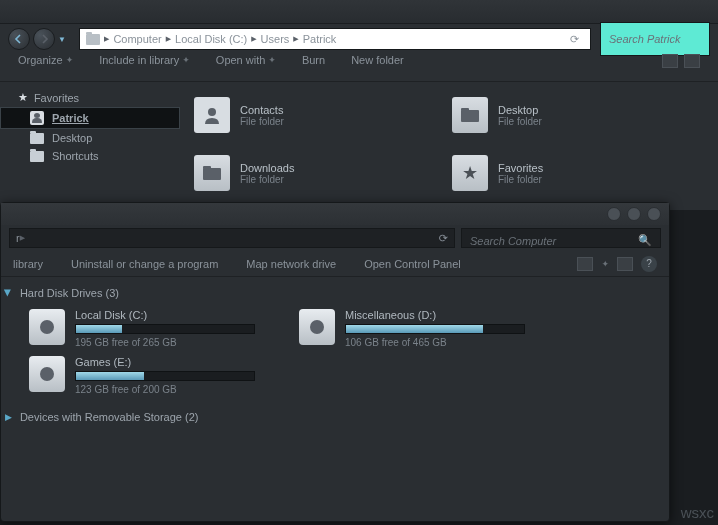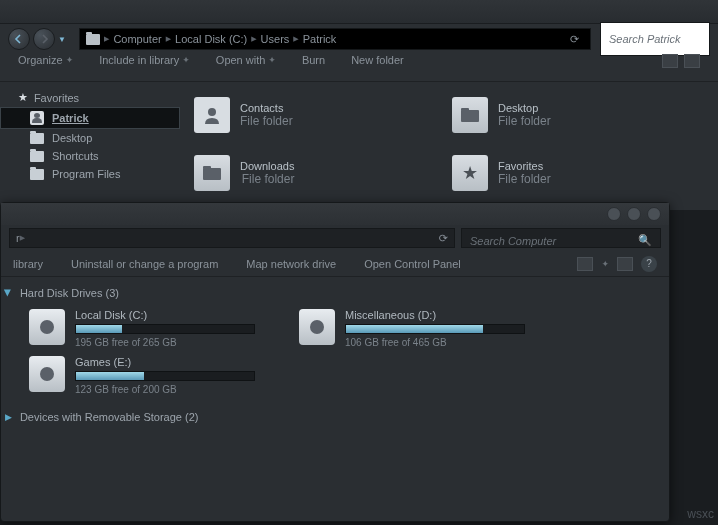--- a/index.html
+++ b/index.html
@@ -6,27 +6,27 @@
 body { background: #1a1d20; color: #9da5ad; font-size: 11px; width: 718px; height: 525px; overflow: hidden; position: relative; }
 
 
 .win1 { position: absolute; top: 0; left: 0; width: 718px; height: 210px; background: #2a2e32; }
 .header-bg { height: 24px; background: linear-gradient(to bottom, #303438, #282c30); border-bottom: 1px solid #1a1d20; }
 
 .nav-row { display: flex; align-items: center; height: 30px; padding: 0 8px; background: #2b2f33; gap: 3px; }
 .nav-btn { width: 22px; height: 22px; border-radius: 11px; background: radial-gradient(circle at 30% 30%, #4a525a, #2a2e32); border: 1px solid #1a1d20; display: flex; align-items: center; justify-content: center; color: #7fb8d6; cursor: pointer; }
 .nav-btn.fwd { color: #5a6068; }
 .nav-dd { width: 12px; color: #7fb8d6; font-size: 8px; cursor: pointer; }
-.addr-bar { flex: 1; display: flex; align-items: center; height: 22px; background: #000000; border: 1px solid #15181a; margin: 0 6px; padding: 0 6px; gap: 4px; }
+.addr-bar { flex: 1; display: flex; align-items: center; height: 22px; background: #ffffff; border: 1px solid #15181a; margin: 0 6px; padding: 0 6px; gap: 4px; }
 .addr-seg { color: #8a929a; display: flex; align-items: center; gap: 6px; cursor: pointer; }
 .addr-sep { color: #5a6068; font-size: 7px; }
 .addr-folder-icon { width: 14px; height: 11px; background: #b8bfc5; border-radius: 1px; position: relative; }
 .addr-folder-icon::before { content:''; position:absolute; top:-2px; left:0; width:6px; height:2px; background:#b8bfc5; border-radius:1px 1px 0 0; }
 .addr-refresh { width: 14px; color: #8a929a; cursor: pointer; }
-.search-box { width: 110px; height: 22px; background: #ffffff; border: 1px solid #15181a; display: flex; align-items: center; padding: 16px 8px; color: #6a7178; font-style: italic; }
+.search-box { width: 110px; height: 22px; background: #5eead4; border: 1px solid #15181a; display: flex; align-items: center; padding: 16px 8px; color: #6a7178; font-style: italic; }
 
 .toolbar { display: flex; align-items: flex-start; height: 28px; padding: 0 18px; gap: 26px; background: #2b2f33; border-bottom: 1px solid #1e2124; }
 .tb-item { color: #8a929a; cursor: pointer; display: flex; align-items: center; gap: 3px; }
 .tb-plus { color: #6a7178; font-size: 9px; }
 .tb-right { margin-left: auto; display: flex; gap: 6px; }
 .tb-icon { width: 16px; height: 14px; background: #3a3f44; border: 1px solid #4a5056; cursor: pointer; }
 
 .win1-body { display: flex; height: 130px; }
 .sidebar { width: 180px; padding: 6px 0; }
 .side-hdr { display: flex; align-items: center; gap: 6px; padding: 3px 18px; }
@@ -38,21 +38,21 @@
 .person-ico::before { content:''; position:absolute; top:2px; left:4px; width:6px; height:5px; background:#5a6068; border-radius:50%; }
 .person-ico::after { content:''; position:absolute; bottom:2px; left:2px; width:10px; height:5px; background:#5a6068; border-radius:5px 5px 1px 1px; }
 .folder-ico { width: 14px; height: 11px; background: #c8cfd5; border-radius: 1px; position: relative; }
 .folder-ico::before { content:''; position:absolute; top:-2px; left:0; width:6px; height:2px; background:#c8cfd5; border-radius:1px 1px 0 0; }
 
 .content1 { flex: 1; display: flex; flex-wrap: wrap; padding: 8px 10px; gap: 8px; align-content: flex-start; }
 .item { display: flex; align-items: center; gap: 10px; width: 250px; height: 50px; padding: 4px; cursor: pointer; }
 .item-ico { width: 36px; height: 36px; background: #d8dde2; border-radius: 3px; display: flex; align-items: center; justify-content: center; color: #4a5056; font-size: 18px; }
 .item-ico.fld { background: linear-gradient(to bottom, #d8dde2, #b8bfc5); }
 .item-txt .name { color: #b8c0c7; }
-.item-txt .type { color: #7a828a; font-size: 12px; text-align: right; }
+.item-txt .type { color: #7a828a; font-size: 10px; }
 
 
 .win2 { position: absolute; top: 202px; left: 0; width: 670px; height: 320px; background: #2a2e32; border: 1px solid #15181a; border-radius: 4px; box-shadow: 0 2px 12px rgba(0,0,0,0.6); }
 .win2-title { height: 22px; display: flex; justify-content: flex-end; align-items: center; padding-right: 8px; gap: 6px; background: linear-gradient(to bottom, #34383c, #2c3034); }
 .wc-btn { width: 14px; height: 14px; border-radius: 7px; background: #4a5056; border: 1px solid #2a2e32; cursor: pointer; }
 .nav-row2 { display: flex; align-items: center; height: 26px; padding: 0 8px; gap: 6px; }
 .addr2 { flex: 1; height: 20px; background: #1e2124; border: 1px solid #15181a; display: flex; align-items: center; padding: 0 6px; color: #8a929a; justify-content: space-between; }
 .search2 { width: 200px; height: 20px; background: #1e2124; border: 1px solid #15181a; display: flex; align-items: flex-end; justify-content: space-between; padding: 0 8px; color: #6a7178; font-style: italic; }
 .mag { color: #8a929a; font-style: normal; font-size: 11px; }
 
@@ -67,21 +67,21 @@
 .drives { display: flex; flex-wrap: wrap; gap: 8px 30px; padding-left: 24px; }
 .drive { display: flex; gap: 10px; width: 240px; cursor: pointer; }
 .drive-ico { width: 36px; height: 36px; background: linear-gradient(to bottom, #e8ecf0, #b8bfc5); border-radius: 4px; display: flex; align-items: center; justify-content: center; position: relative; }
 .drive-ico::after { content:''; width: 14px; height: 14px; border-radius: 7px; background: #5a6068; }
 .drive-info { flex: 1; }
 .drive-name { color: #b0b8bf; margin-bottom: 3px; }
 .drive-bar { width: 180px; height: 10px; background: #1a1d20; border: 1px solid #0f1214; margin-bottom: 3px; position: relative; }
 .drive-fill { height: 100%; background: linear-gradient(to bottom, #a0d8e8, #5a9ab8); }
 .drive-free { color: #7a828a; font-size: 10px; }
 .section2 { margin-top: 16px; }
-.watermark { position: absolute; bottom: 4px; right: 4px; color: #4a5056; font-size: 12px; }
+.watermark { position: absolute; bottom: 4px; right: 4px; color: #4a5056; font-size: 15px; }
 </style>
 </head>
 <body>
 
 <div class="win1">
   <div class="header-bg"></div>
 
   <div class="nav-row">
     <div class="nav-btn">
       <svg width="10" height="10" viewBox="0 0 10 10">
@@ -146,24 +146,20 @@
         <div class="person-ico"></div>
         <span class="side-lbl">Patrick</span>
       </div>
       <div class="side-item">
         <div class="folder-ico"></div>
         <span>Desktop</span>
       </div>
       <div class="side-item">
         <div class="folder-ico"></div>
         <span>Shortcuts</span>
-      </div>
-      <div class="side-item">
-        <div class="folder-ico"></div>
-        <span>Program Files</span>
       </div>
     </div>
 
     <div class="content1">
       <div class="item">
         <div class="item-ico">
           <svg width="20" height="20" viewBox="0 0 20 20">
               <circle cx="10" cy="7" r="4" fill="#5a6068"></circle>
               <path d="M3 19 Q3 13 10 13 Q17 13 17 19 Z" fill="#5a6068"></path>
             </svg>

